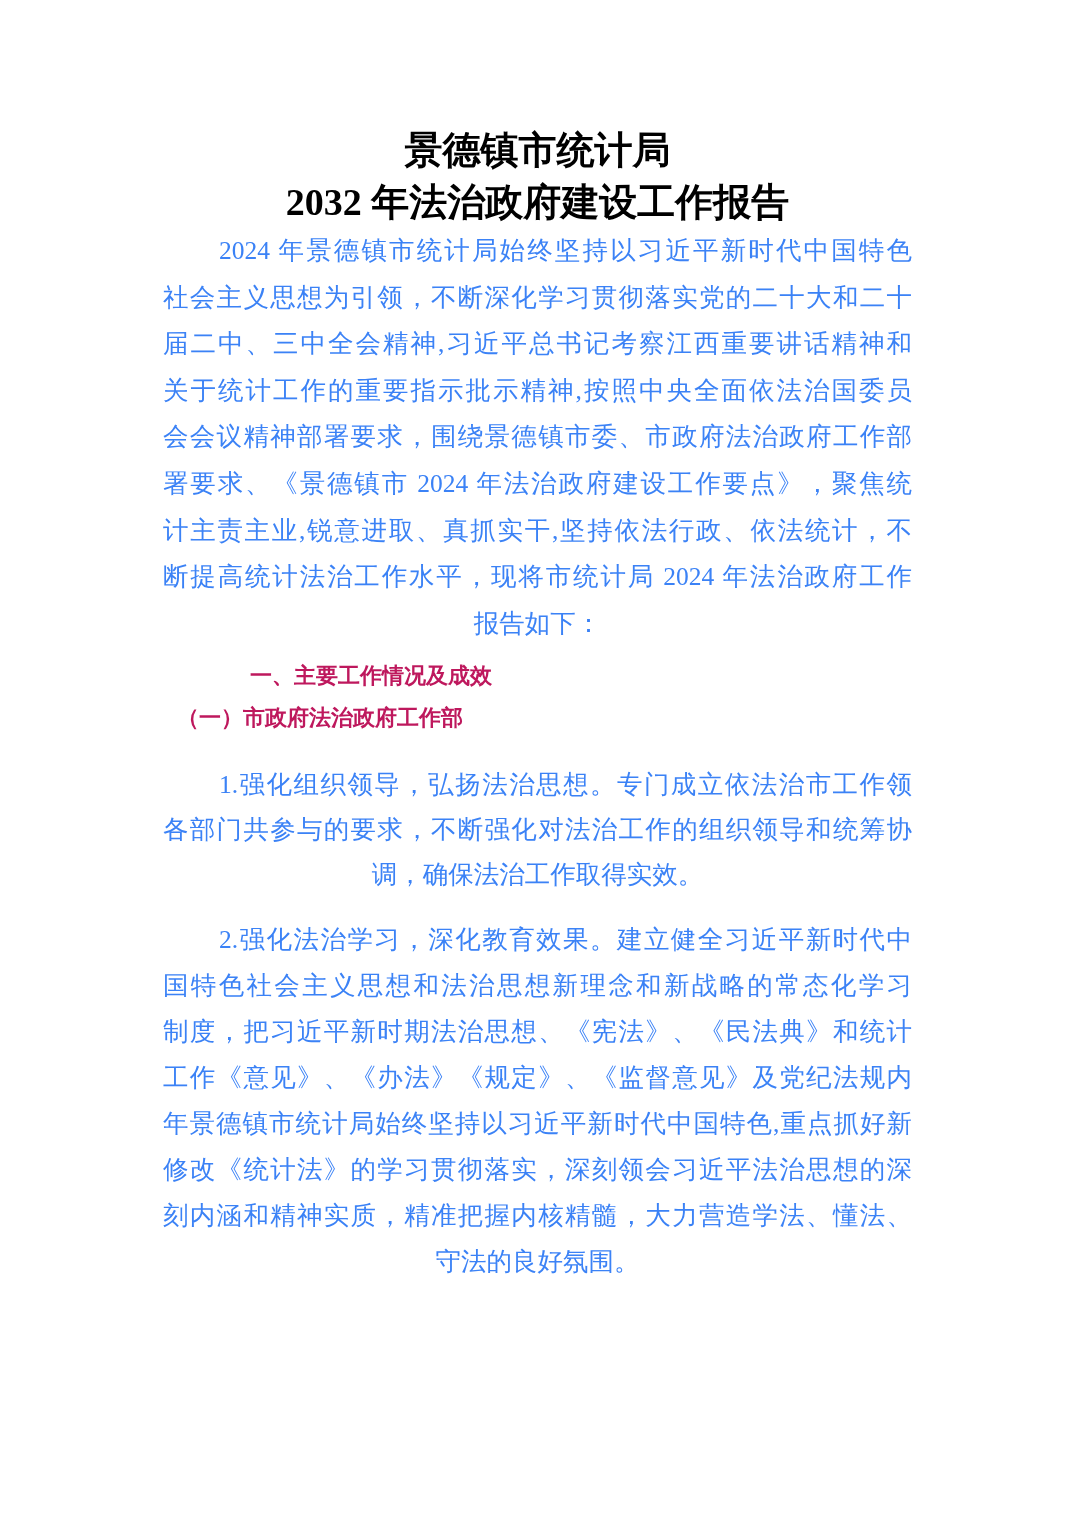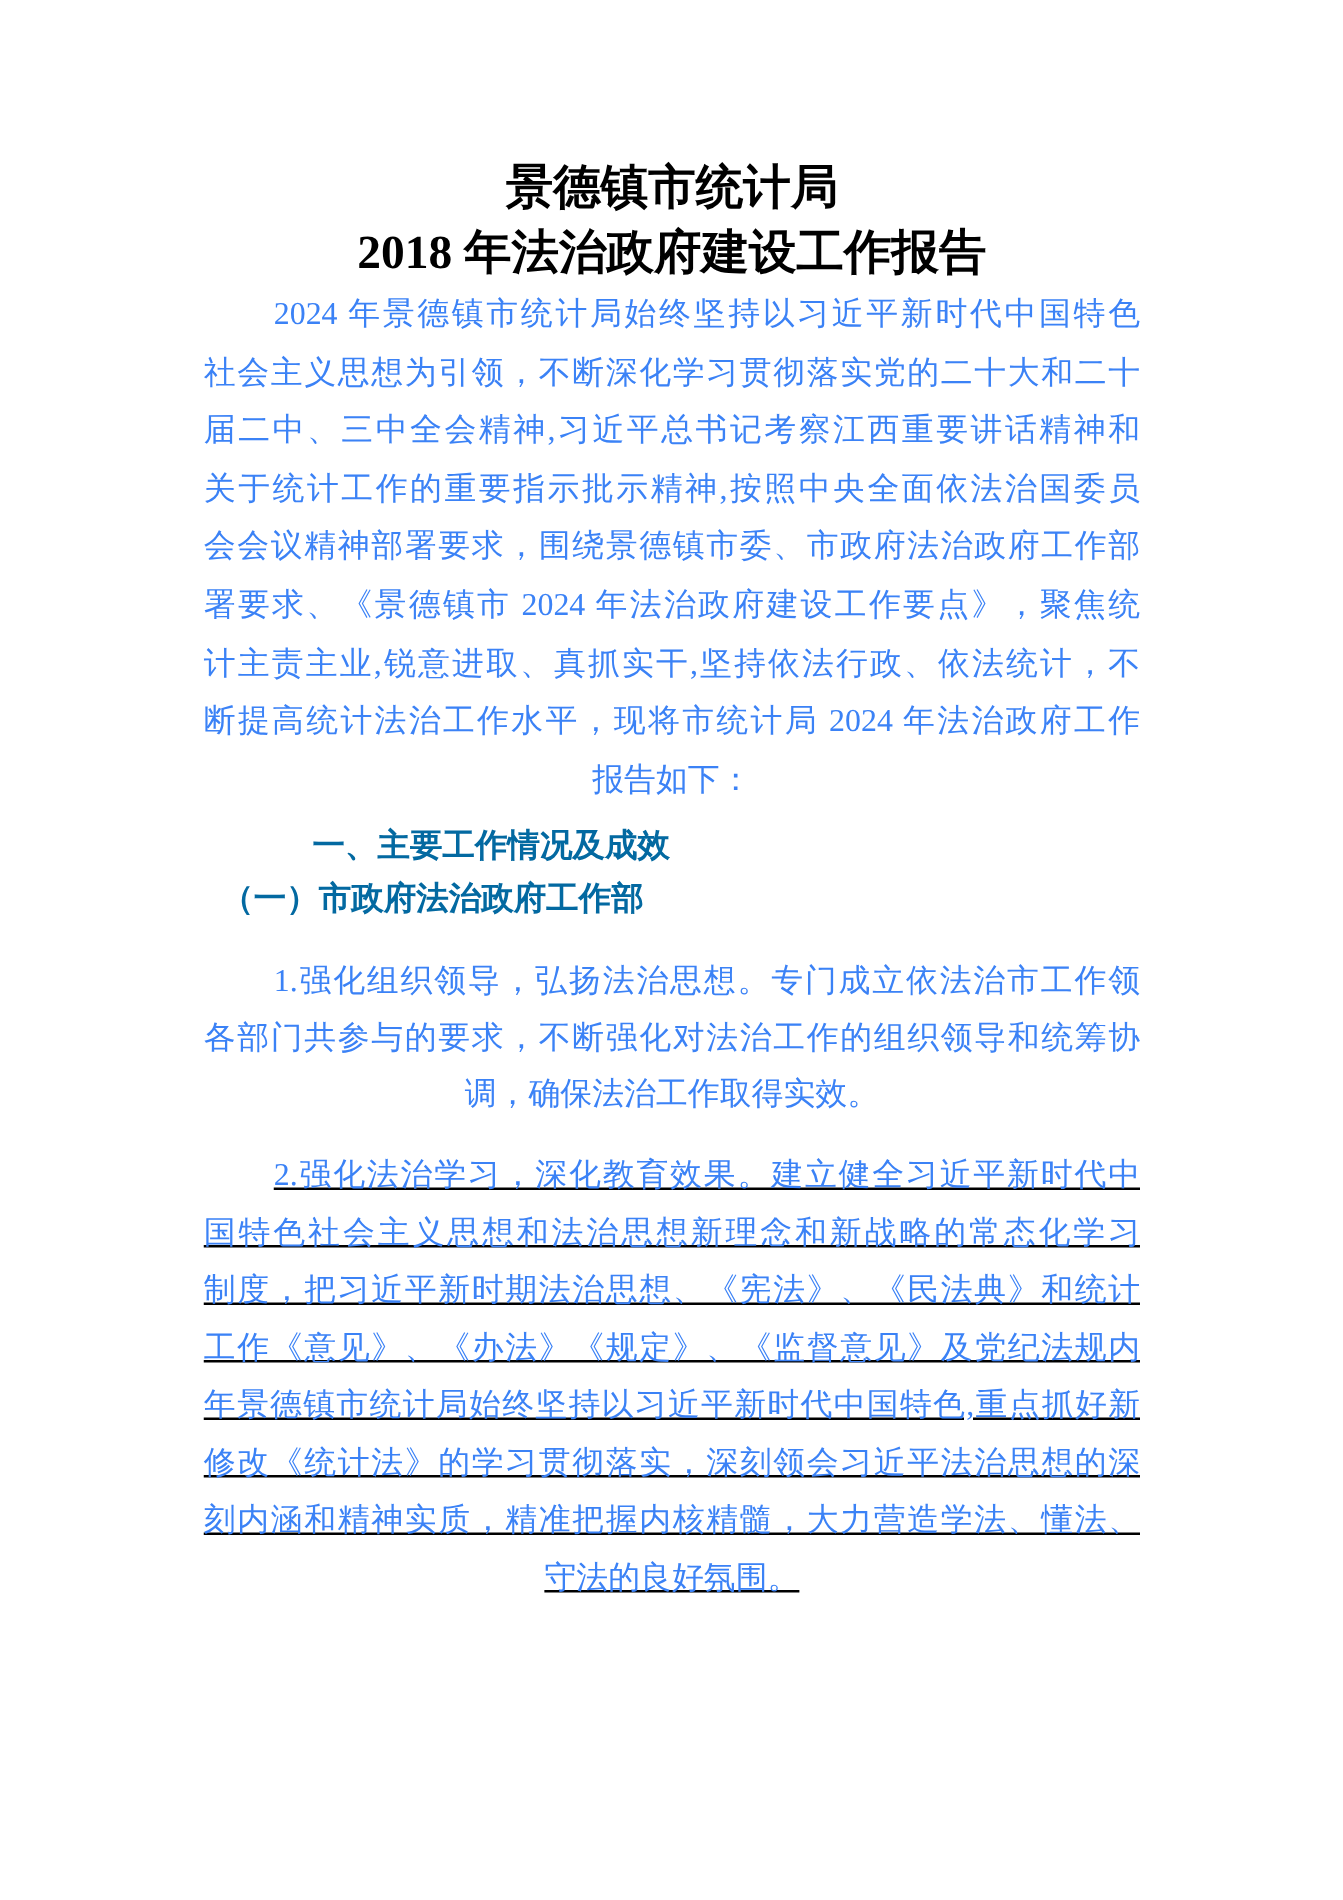--- a/index.html
+++ b/index.html
@@ -32,37 +32,37 @@
   }
   .intro .line { line-height: 46.6px; }
   .p1 .line { line-height: 45px; }
   .p2 .line { line-height: 46px; }
   .line.first { text-indent: 56px; }
   .line.last { text-align: center; text-align-last: auto; }
   .heading {
     margin: 0;
     font-family: "Liberation Sans", "DejaVu Sans", sans-serif;
     font-weight: 700;
-    font-size: 26px;
+    font-size: 22px;
     line-height: 42px;
-    color: #0369a1;
+    color: #be185d;
   }
   .heading.h-level1 { margin-top: 8px; padding-left: 87px; }
   .heading.h-level2 { padding-left: 14px; }
   .p1 { margin-top: 23px; }
-  .p2 { margin-top: 20px; text-decoration: underline; }
+  .p2 { margin-top: 20px; }
 </style>
 </head>
 <body>
 
 <div class="page">
 
   <div class="doc-title">
     <div>景德镇市统计局</div>
-    <div>2018 年法治政府建设工作报告</div>
+    <div>2032 年法治政府建设工作报告</div>
   </div>
 
   <div class="para intro">
     <div class="line first">2024 年景德镇市统计局始终坚持以习近平新时代中国特色</div>
     <div class="line">社会主义思想为引领，不断深化学习贯彻落实党的二十大和二十</div>
     <div class="line">届二中、三中全会精神,习近平总书记考察江西重要讲话精神和</div>
     <div class="line">关于统计工作的重要指示批示精神,按照中央全面依法治国委员</div>
     <div class="line">会会议精神部署要求，围绕景德镇市委、市政府法治政府工作部</div>
     <div class="line">署要求、《景德镇市 2024 年法治政府建设工作要点》，聚焦统</div>
     <div class="line">计主责主业,锐意进取、真抓实干,坚持依法行政、依法统计，不</div>

